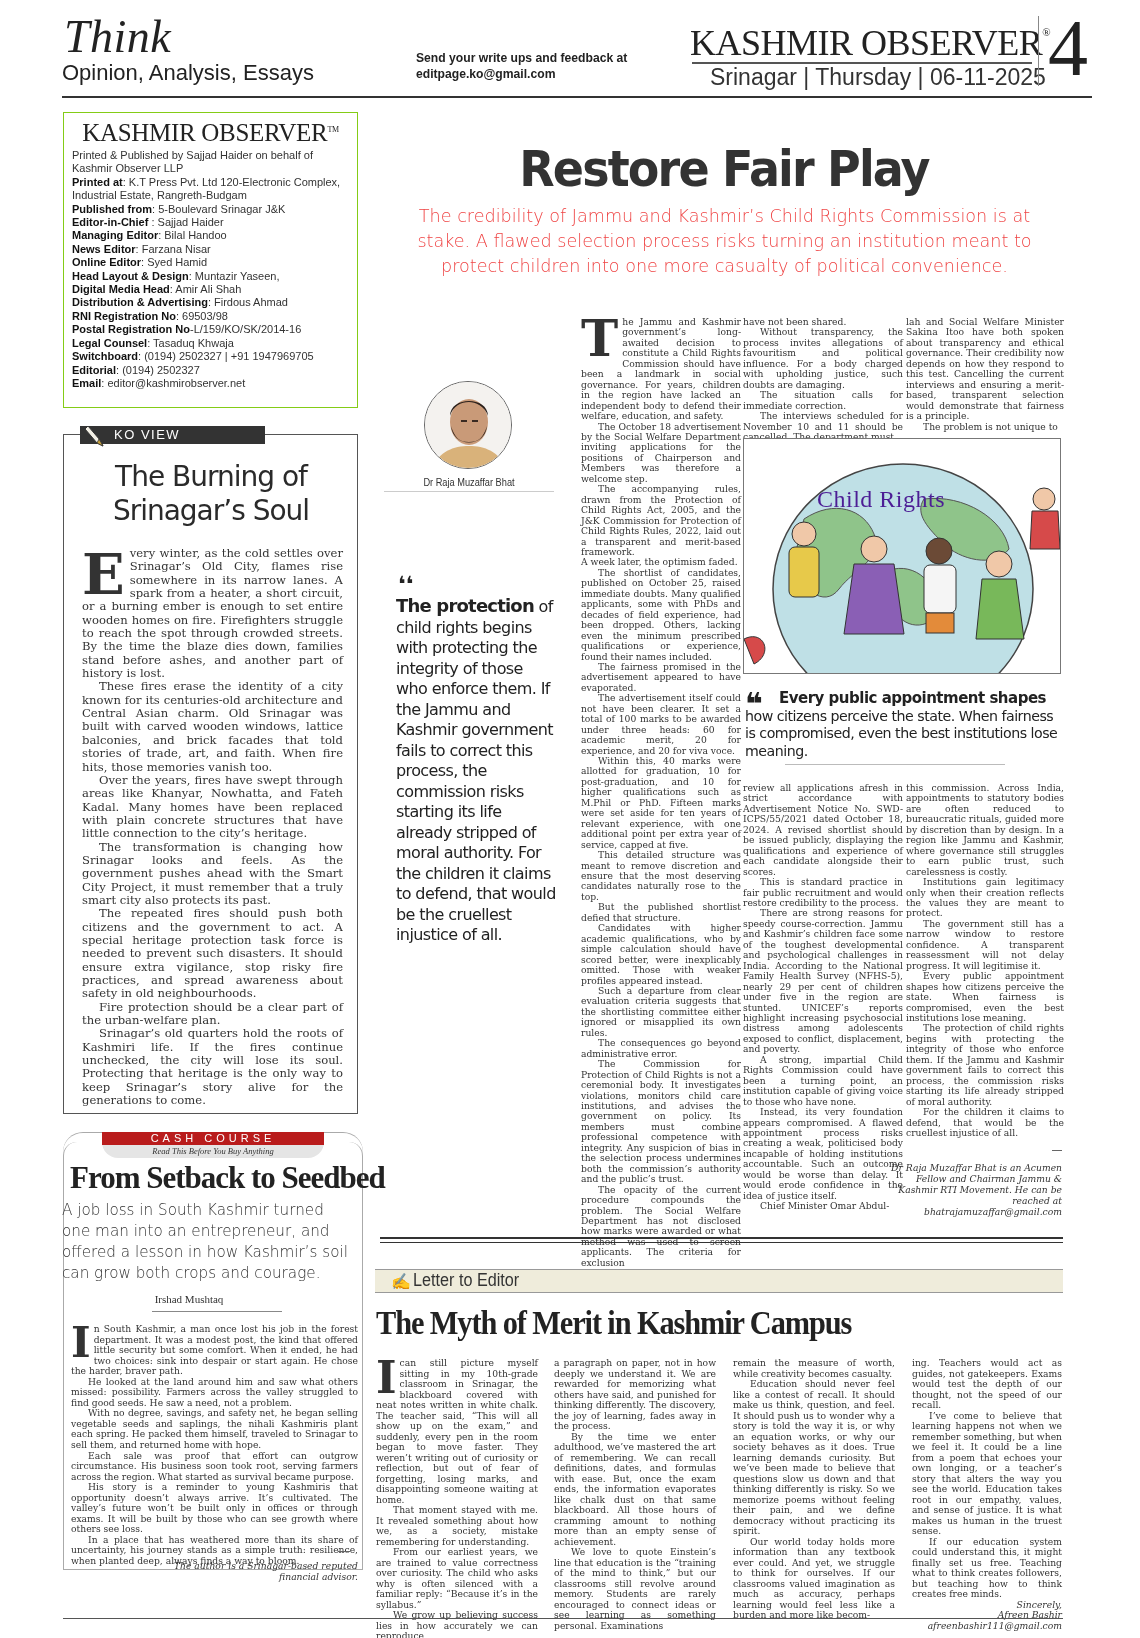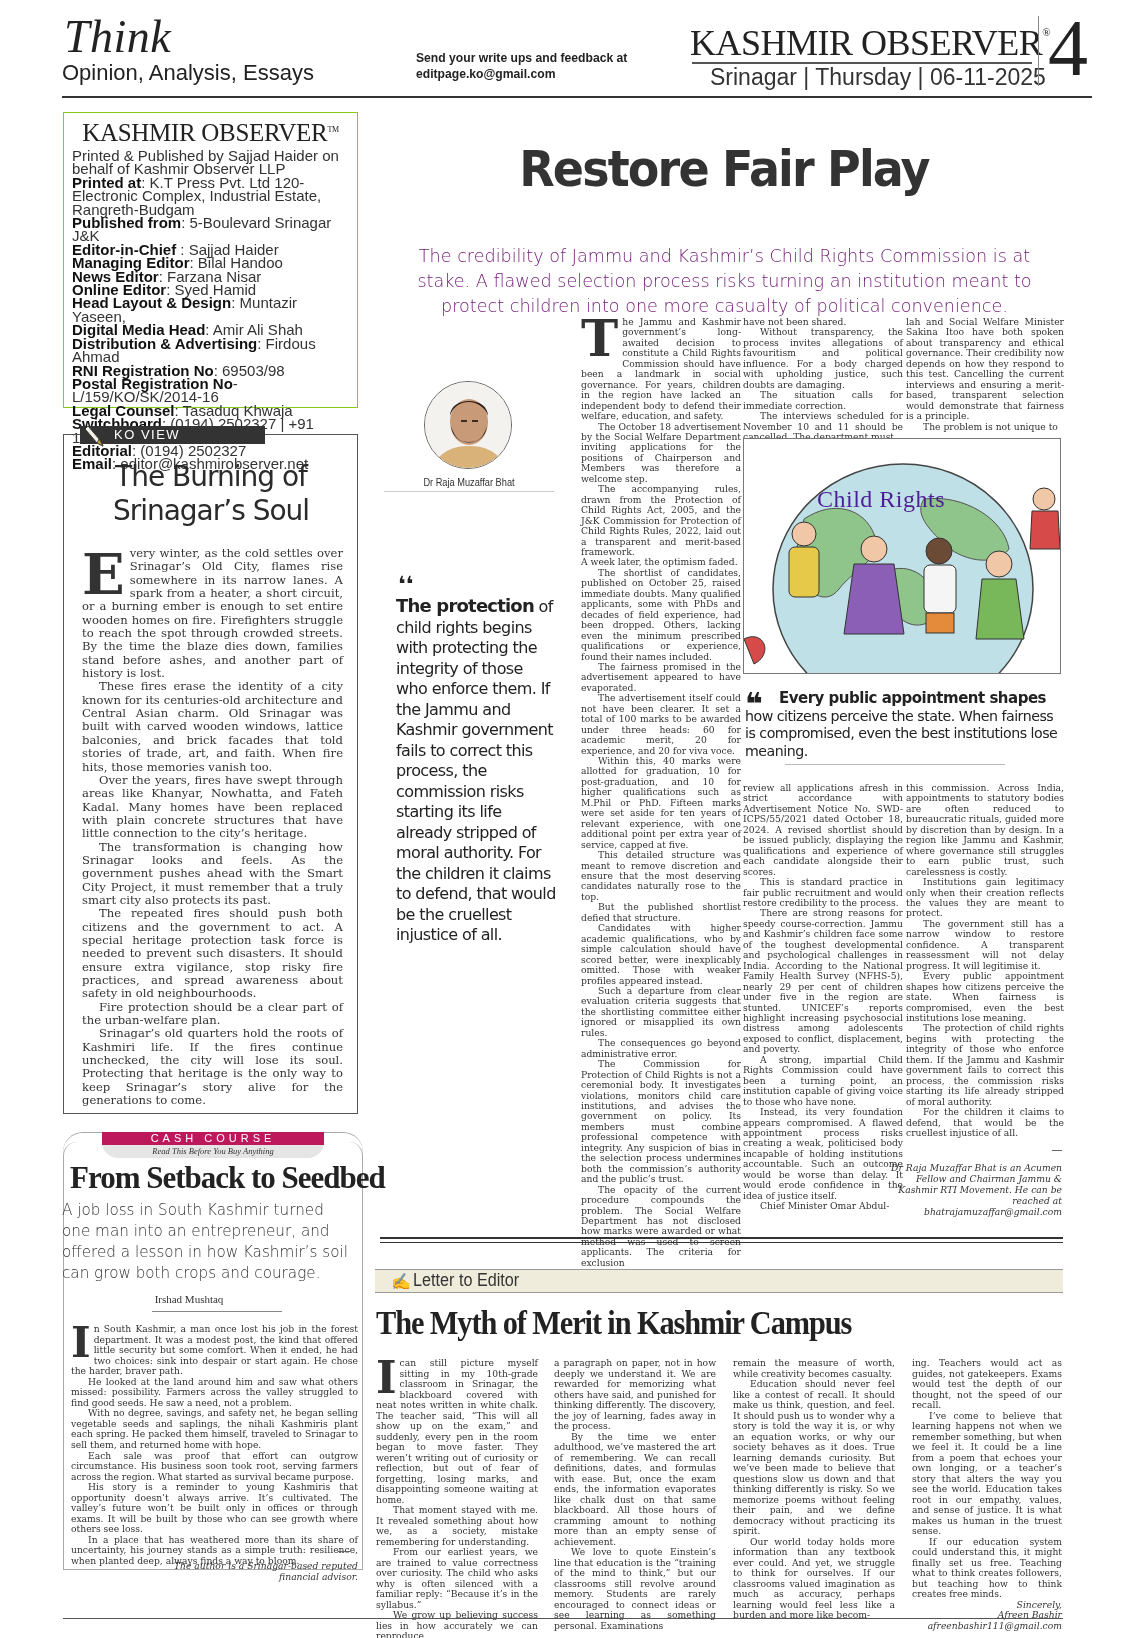--- a/index.html
+++ b/index.html
@@ -16,53 +16,53 @@
   .brand-rule { left: 692px; top: 62px; width: 340px; height: 2px; background: #555; }
   .dateline { left: 710px; top: 64px; font-family: "Liberation Sans", sans-serif; font-size: 23px; color: #333; white-space: nowrap; }
   .vbar { left: 1038px; top: 16px; width: 1px; height: 70px; background: #888; }
   .pagenum { left: 1048px; top: 8px; font-family: "Liberation Serif", serif; font-size: 80px; color: #222; line-height: 1; }
   .top-rule { left: 62px; top: 96px; width: 1030px; height: 2px; background: #333; }
 
   
   .imprint { left: 63px; top: 112px; width: 295px; height: 296px; border: 1px solid #84cc16; padding: 6px 8px; }
   .imprint .logo { font-family: "Liberation Serif", serif; font-size: 25px; color: #222; text-align: center; letter-spacing: -0.3px; white-space: nowrap; }
   .imprint .logo sup { font-size: 8px; }
-  .imprint .lines { margin-top: 2px; font-family: "Liberation Sans", sans-serif; font-size: 15px; line-height: 13.4px; color: #333; }
+  .imprint .lines { margin-top: 2px; font-family: "Liberation Sans", sans-serif; font-size: 11px; line-height: 13.4px; color: #333; }
   .imprint .lines b { color: #111; }
 
   
   .koview { left: 63px; top: 434px; width: 295px; height: 680px; border: 1px solid #555; }
   .ko-tab { left: 80px; top: 426px; width: 185px; height: 18px; background: #333; color: #fff; font-family: "Liberation Sans", sans-serif; font-size: 13px; letter-spacing: 1.5px; padding-left: 34px; line-height: 18px; }
   .pen-icon { left: 84px; top: 424px; width: 24px; height: 24px; }
   .ko-title { left: 70px; top: 460px; width: 282px; text-align: center; font-family: "DejaVu Sans", sans-serif; font-weight: normal; font-size: 28px; line-height: 34px; color: #2a2a2a; letter-spacing: -1px; }
   .ko-body { left: 82px; top: 547px; width: 261px; font-size: 11.6px; line-height: 13.35px; text-align: justify; color: #333; hyphens: auto; }
   .ko-body p { text-indent: 17px; }
   .ko-body p.first { text-indent: 0; }
   .dropcap { float: left; font-family: "DejaVu Serif", serif; font-weight: bold; font-size: 56px; line-height: 50px; margin: 2px 5px 0 0; color: #333; }
 
   
   .cash-box { left: 63px; top: 1142px; width: 300px; height: 428px; border: 1px solid #aaa; border-top: none; border-radius: 14px 14px 0 0; }
   .cash-arc { left: 63px; top: 1132px; width: 300px; height: 30px; border-top: 1px solid #aaa; border-radius: 20px 20px 0 0; }
   .cash-banner { left: 102px; top: 1132px; width: 222px; height: 26px; background: #e5e5e5; border-radius: 0 0 16px 16px; }
-  .cash-tab { left: 102px; top: 1132px; width: 222px; height: 13px; background: #be185d; color: #fff; font-family: "Liberation Sans", sans-serif; font-size: 11px; letter-spacing: 4px; text-align: center; line-height: 13px; }
+  .cash-tab { left: 102px; top: 1132px; width: 222px; height: 13px; background: #b91c1c; color: #fff; font-family: "Liberation Sans", sans-serif; font-size: 11px; letter-spacing: 4px; text-align: center; line-height: 13px; }
   .cash-tag { left: 102px; top: 1146px; width: 222px; text-align: center; font-family: "Liberation Serif", serif; font-style: italic; font-size: 8.5px; color: #333; }
   .cash-title { left: 70px; top: 1160px; font-family: "Liberation Serif", serif; font-weight: bold; font-size: 31px; color: #222; letter-spacing: -1px; white-space: nowrap; }
   .cash-dek { left: 62px; top: 1200px; width: 290px; font-family: "DejaVu Sans", sans-serif; font-size: 15.2px; line-height: 21px; color: #333; font-weight: 300; }
   .cash-byline { left: 63px; top: 1293px; width: 252px; text-align: center; font-family: "Liberation Serif", serif; font-size: 11px; color: #333; }
   .cash-byrule { left: 152px; top: 1311px; width: 130px; height: 1px; background: #888; }
   .cash-body { left: 71px; top: 1324px; width: 287px; font-size: 9.2px; line-height: 10.55px; text-align: justify; color: #333; }
   .cash-body p { text-indent: 17px; }
   .cash-body p.first { text-indent: 0; }
   .cash-body .dropcap { font-size: 42px; line-height: 38px; margin: 0 3px 0 0; }
   .cash-note { left: 140px; top: 1560px; width: 218px; text-align: right; font-style: italic; font-size: 9.2px; line-height: 11px; color: #333; }
   .cash-dash { left: 338px; top: 1551px; width: 12px; height: 1px; background: #666; }
 
   
   .main-title { left: 384px; top: 140px; width: 680px; text-align: center; font-family: "DejaVu Sans", sans-serif; font-weight: bold; font-size: 50px; color: #333; letter-spacing: -2px; transform: scaleX(0.92); }
-  .main-dek { left: 392px; top: 204px; width: 665px; text-align: center; font-family: "DejaVu Sans", sans-serif; font-size: 17.6px; line-height: 25px; color: #701a75; font-weight: 300; margin-top: 40px; }
+  .main-dek { left: 392px; top: 204px; width: 665px; text-align: center; font-family: "DejaVu Sans", sans-serif; font-size: 17.6px; line-height: 25px; color: #ef4444; font-weight: 300; }
 
   .author-photo { left: 424px; top: 381px; width: 88px; height: 88px; border-radius: 50%; border: 1px solid #666; overflow: hidden; background: #f1f1f1; }
   .author-name { left: 384px; top: 476px; width: 170px; text-align: center; font-family: "Liberation Sans", sans-serif; font-size: 10.5px; color: #333; transform: scaleX(0.88); }
   .author-rule { left: 384px; top: 491px; width: 170px; height: 1px; background: #ccc; }
 
   .pull-quote-mark { left: 398px; top: 574px; font-family: "DejaVu Sans", sans-serif; font-weight: bold; font-size: 22px; color: #222; line-height: 1; }
   .pull-quote { left: 396px; top: 596px; width: 160px; font-family: "DejaVu Sans", sans-serif; font-size: 16px; line-height: 20.5px; color: #222; letter-spacing: -0.6px; }
   .pull-quote b { font-size: 18px; letter-spacing: -0.8px; }
 
   .col { font-size: 9.2px; line-height: 10.45px; text-align: justify; color: #333; }

